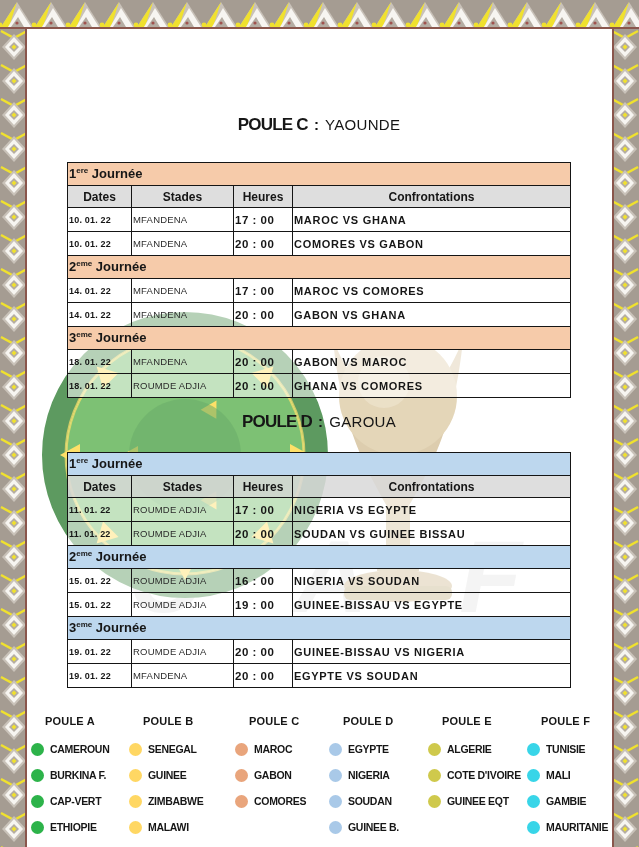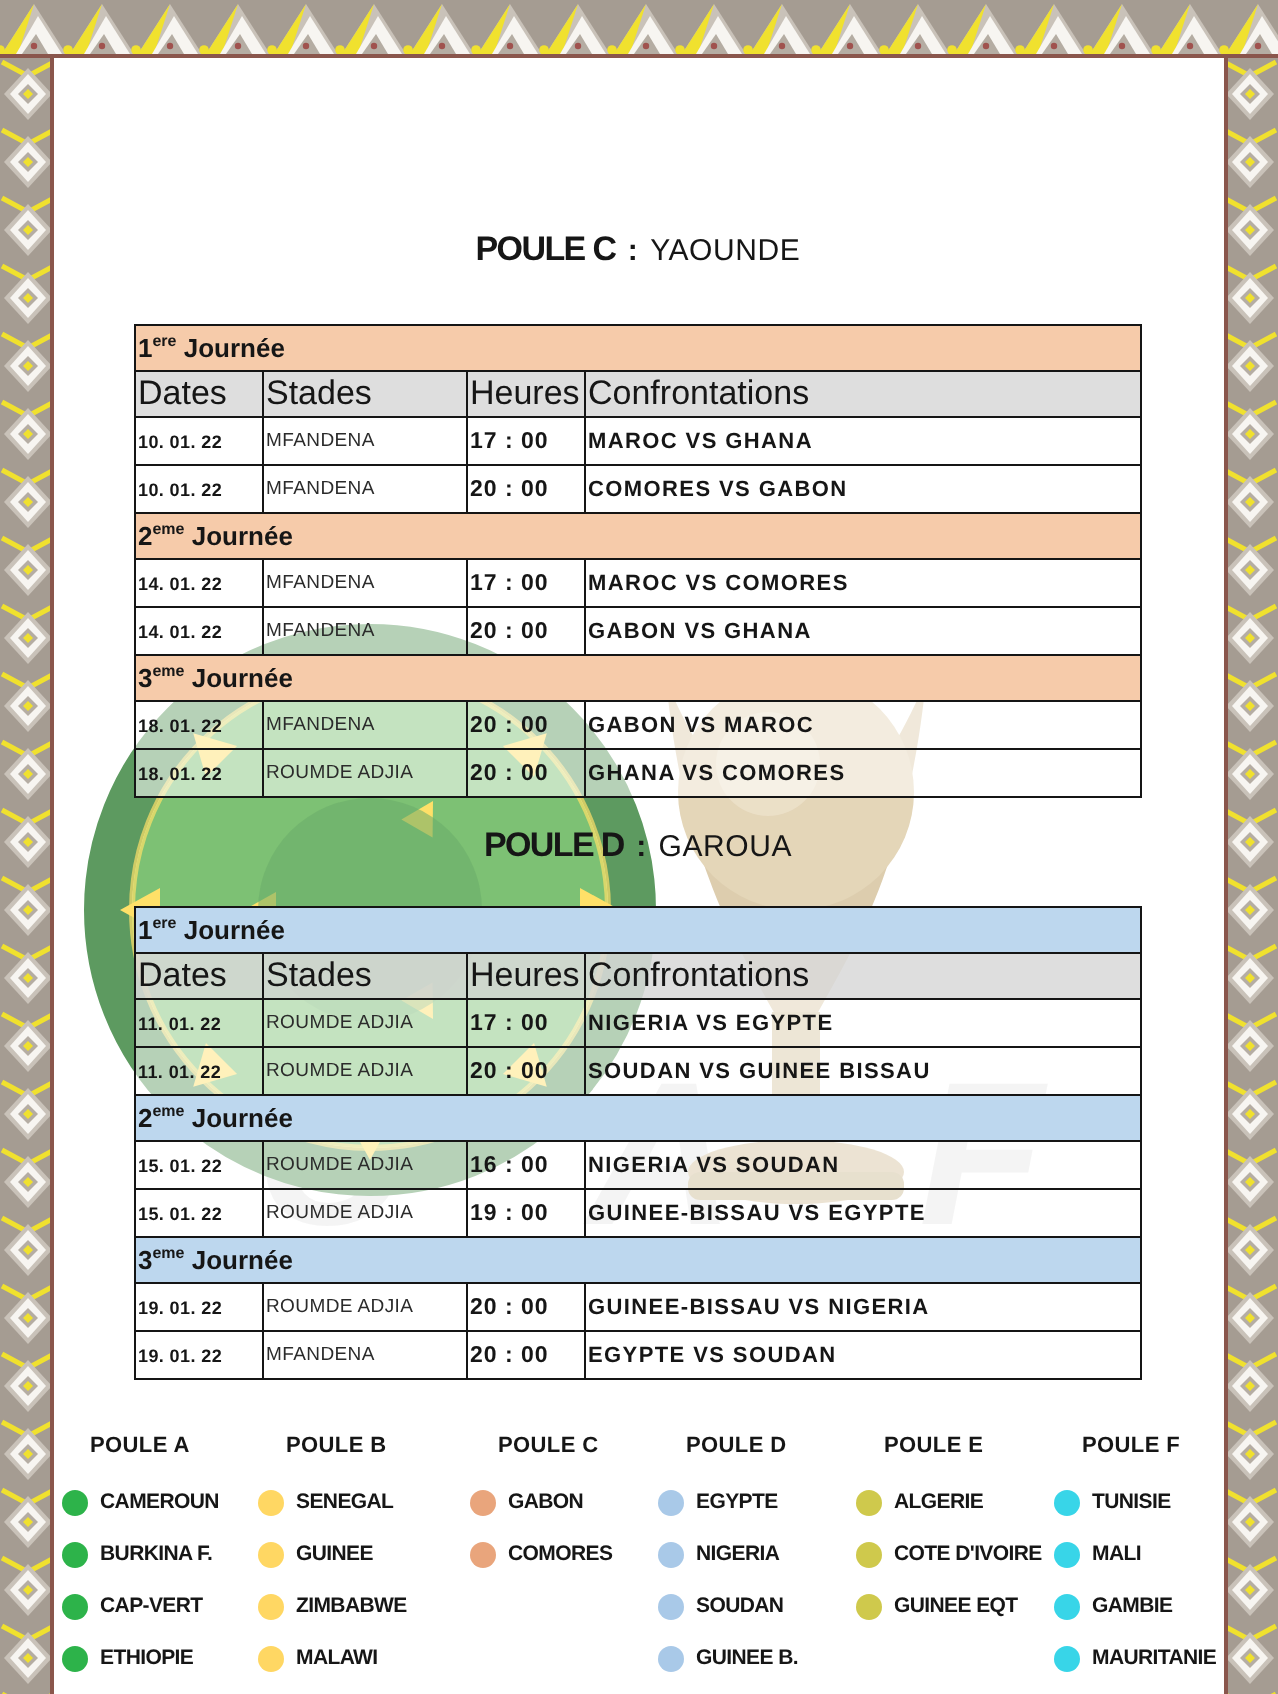--- a/index.html
+++ b/index.html
@@ -16,21 +16,21 @@
   .poule-title{text-align:center;font-size:15px;margin-top:84px;height:22px;line-height:22px;}
   .poule-title.second{margin-top:13px;}
   .t-bold{font-weight:bold;font-size:17px;letter-spacing:-0.8px;}
   .t-colon{font-weight:bold;font-size:15px;margin:0 2px;}
   .t-city{font-size:15px;letter-spacing:0.3px;text-align:right;}
   table.sched{border-collapse:collapse;margin:26px auto 0 auto;width:503px;table-layout:fixed;}
   table.sched.second{margin-top:19px;}
   table.sched td{border:1px solid #151515;overflow:hidden;}
   .band-cell{height:20px;text-align:left;font-weight:bold;font-size:13px;}
   .band-cell sup{font-size:8px;}
-  .col-cell{height:19px;background:rgba(217,217,217,0.88);text-align:left;font-weight:normal;font-size:17px;}
+  .col-cell{height:19px;background:rgba(217,217,217,0.88);text-align:center;font-weight:bold;font-size:12px;}
   .match-row td{height:21px;background:rgba(255,255,255,0.55);}
   .c-date{font-size:9px;font-weight:bold;letter-spacing:0.2px;}
   .c-stade{font-size:9.5px;color:#2b2b2b;letter-spacing:0.2px;}
   .c-heure{font-size:11.5px;font-weight:bold;letter-spacing:0.5px;}
   .c-conf{font-size:11px;font-weight:bold;letter-spacing:0.7px;}
   
   .legend{margin-top:27px;padding-left:3px;display:grid;
           grid-template-columns:98px 106px 94px 99px 99px 83px;}
   .lg-head{font-weight:bold;font-size:11px;margin:0 0 9px 14px;letter-spacing:0.2px;}
   .lg-item{display:flex;align-items:center;height:26px;}
@@ -291,20 +291,24 @@
           </div>
           <div class="lg-item">
             <span class="lg-dot" style="background: rgb(255, 215, 99);"></span>
             <span class="lg-name">MALAWI</span>
           </div>
         </div>
         <div class="lg-col">
           <div class="lg-head">POULE C</div>
           <div class="lg-item">
             <span class="lg-dot" style="background: rgb(233, 165, 124);"></span>
+            <span class="lg-name">MAROC</span>
+          </div>
+          <div class="lg-item">
+            <span class="lg-dot" style="background: rgb(233, 165, 124);"></span>
             <span class="lg-name">GABON</span>
           </div>
           <div class="lg-item">
             <span class="lg-dot" style="background: rgb(233, 165, 124);"></span>
             <span class="lg-name">COMORES</span>
           </div>
         </div>
         <div class="lg-col">
           <div class="lg-head">POULE D</div>
           <div class="lg-item">

